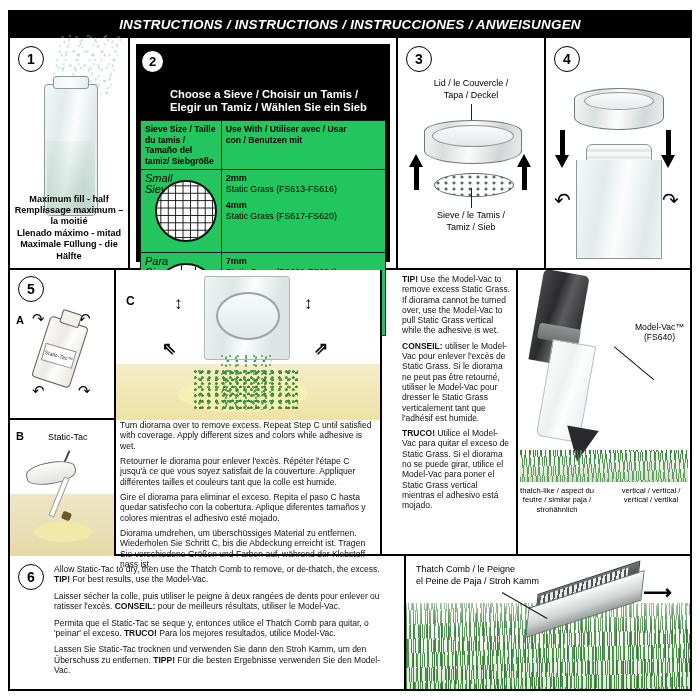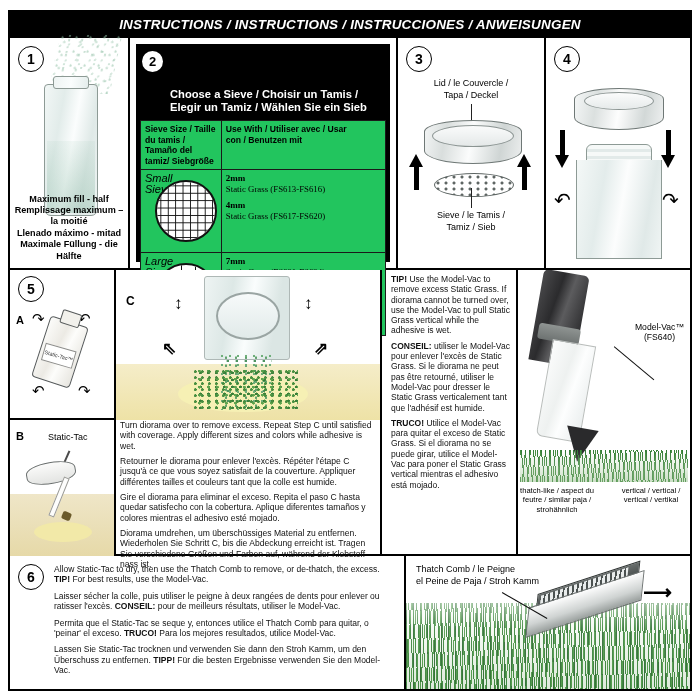--- a/index.html
+++ b/index.html
@@ -72,21 +72,21 @@
   .s2head .num{
     flex:0 0 auto;width:21px;height:21px;border-radius:50%;background:#fff;color:#000;
     display:flex;align-items:center;justify-content:center;font-weight:bold;font-size:13px;
   }
   .s2head .ttl{color:#fff;font-weight:bold;font-size:11.2px;line-height:13.2px;margin-top:37px;}
   .tbl{background:#22c55e;width:100%;border-collapse:collapse;font-size:8.6px;}
   .tbl td,.tbl th{border:1px solid #1a1a1a;vertical-align:top;padding:3px 4px;text-align:left;}
   .tbl th{font-weight:bold;font-size:8.6px;line-height:10.4px;}
   .tbl .sizecell{width:33%;position:relative;height:76px;}
   .tbl .lbl{font-size:11px;line-height:10.6px;font-style:italic;}
-  .tbl .usecell{font-size:8.8px;line-height:11px;font-family:Liberation Serif, serif;}
+  .tbl .usecell{font-size:8.8px;line-height:11px;}
   .tbl .usecell b{font-size:9px;}
   .mesh{
     position:absolute;right:4px;top:50%;transform:translateY(-50%);
     width:58px;height:58px;border-radius:50%;border:2.4px solid #111;
     background:#fff;overflow:hidden;
   }
   .mesh i{
     position:absolute;left:-4px;top:-4px;right:-4px;bottom:-4px;display:block;
   }
   .mesh.fine i{
@@ -217,21 +217,21 @@
       radial-gradient(circle at 85% 70%,#4e9460 0 1px,transparent 1.4px);
     background-size:8px 9px,10px 8px,9px 10px;
   }
   .carrow{position:absolute;font-size:17px;color:#000;font-weight:bold;}
   .ctext{position:absolute;left:4px;right:4px;top:150px;font-size:8.55px;line-height:10.35px;color:#111;}
   .ctext p{margin:0 0 5px 0;}
 
   
   #p5t{left:372px;width:136px;padding:4px 5px;}
   #p5t .tipbox{font-size:8.5px;line-height:10.3px;color:#111;}
-  #p5t .tipbox p{margin:0 0 5px 4px;}
+  #p5t .tipbox p{margin:0 0 5px 15px;}
   #p5t b{font-weight:bold;}
 
   
   #p5v{left:508px;width:172px;overflow:hidden;}
   .vac{
     position:absolute;left:18px;top:2px;width:46px;height:92px;
     background:linear-gradient(100deg,#4a4a4c,#2b2b2d 35%,#5c5c5e 55%,#232325);
     border-radius:5px 5px 0 0;transform:rotate(10deg);
   }
   .vacgrip{position:absolute;left:20px;top:56px;width:42px;height:16px;border-radius:3px;
@@ -352,21 +352,21 @@
               <td class="usecell">
                 <div><b>2mm</b></div>
                 <div>Static Grass (FS613-FS616)</div>
                 <div style="height:5px"></div>
                 <div><b>4mm</b></div>
                 <div>Static Grass (FS617-FS620)</div>
               </td>
             </tr>
             <tr>
               <td class="sizecell">
-                <div class="lbl">Large</div>
+                <div class="lbl">Para</div>
                 <div class="lbl">Sieve</div>
                 <div class="mesh coarse">
                       <i></i>
                     </div>
               </td>
               <td class="usecell">
                 <div><b>7mm</b></div>
                 <div>Static Grass (FS621-FS624)</div>
                 <div style="height:5px"></div>
                 <div><b>12mm</b></div>

